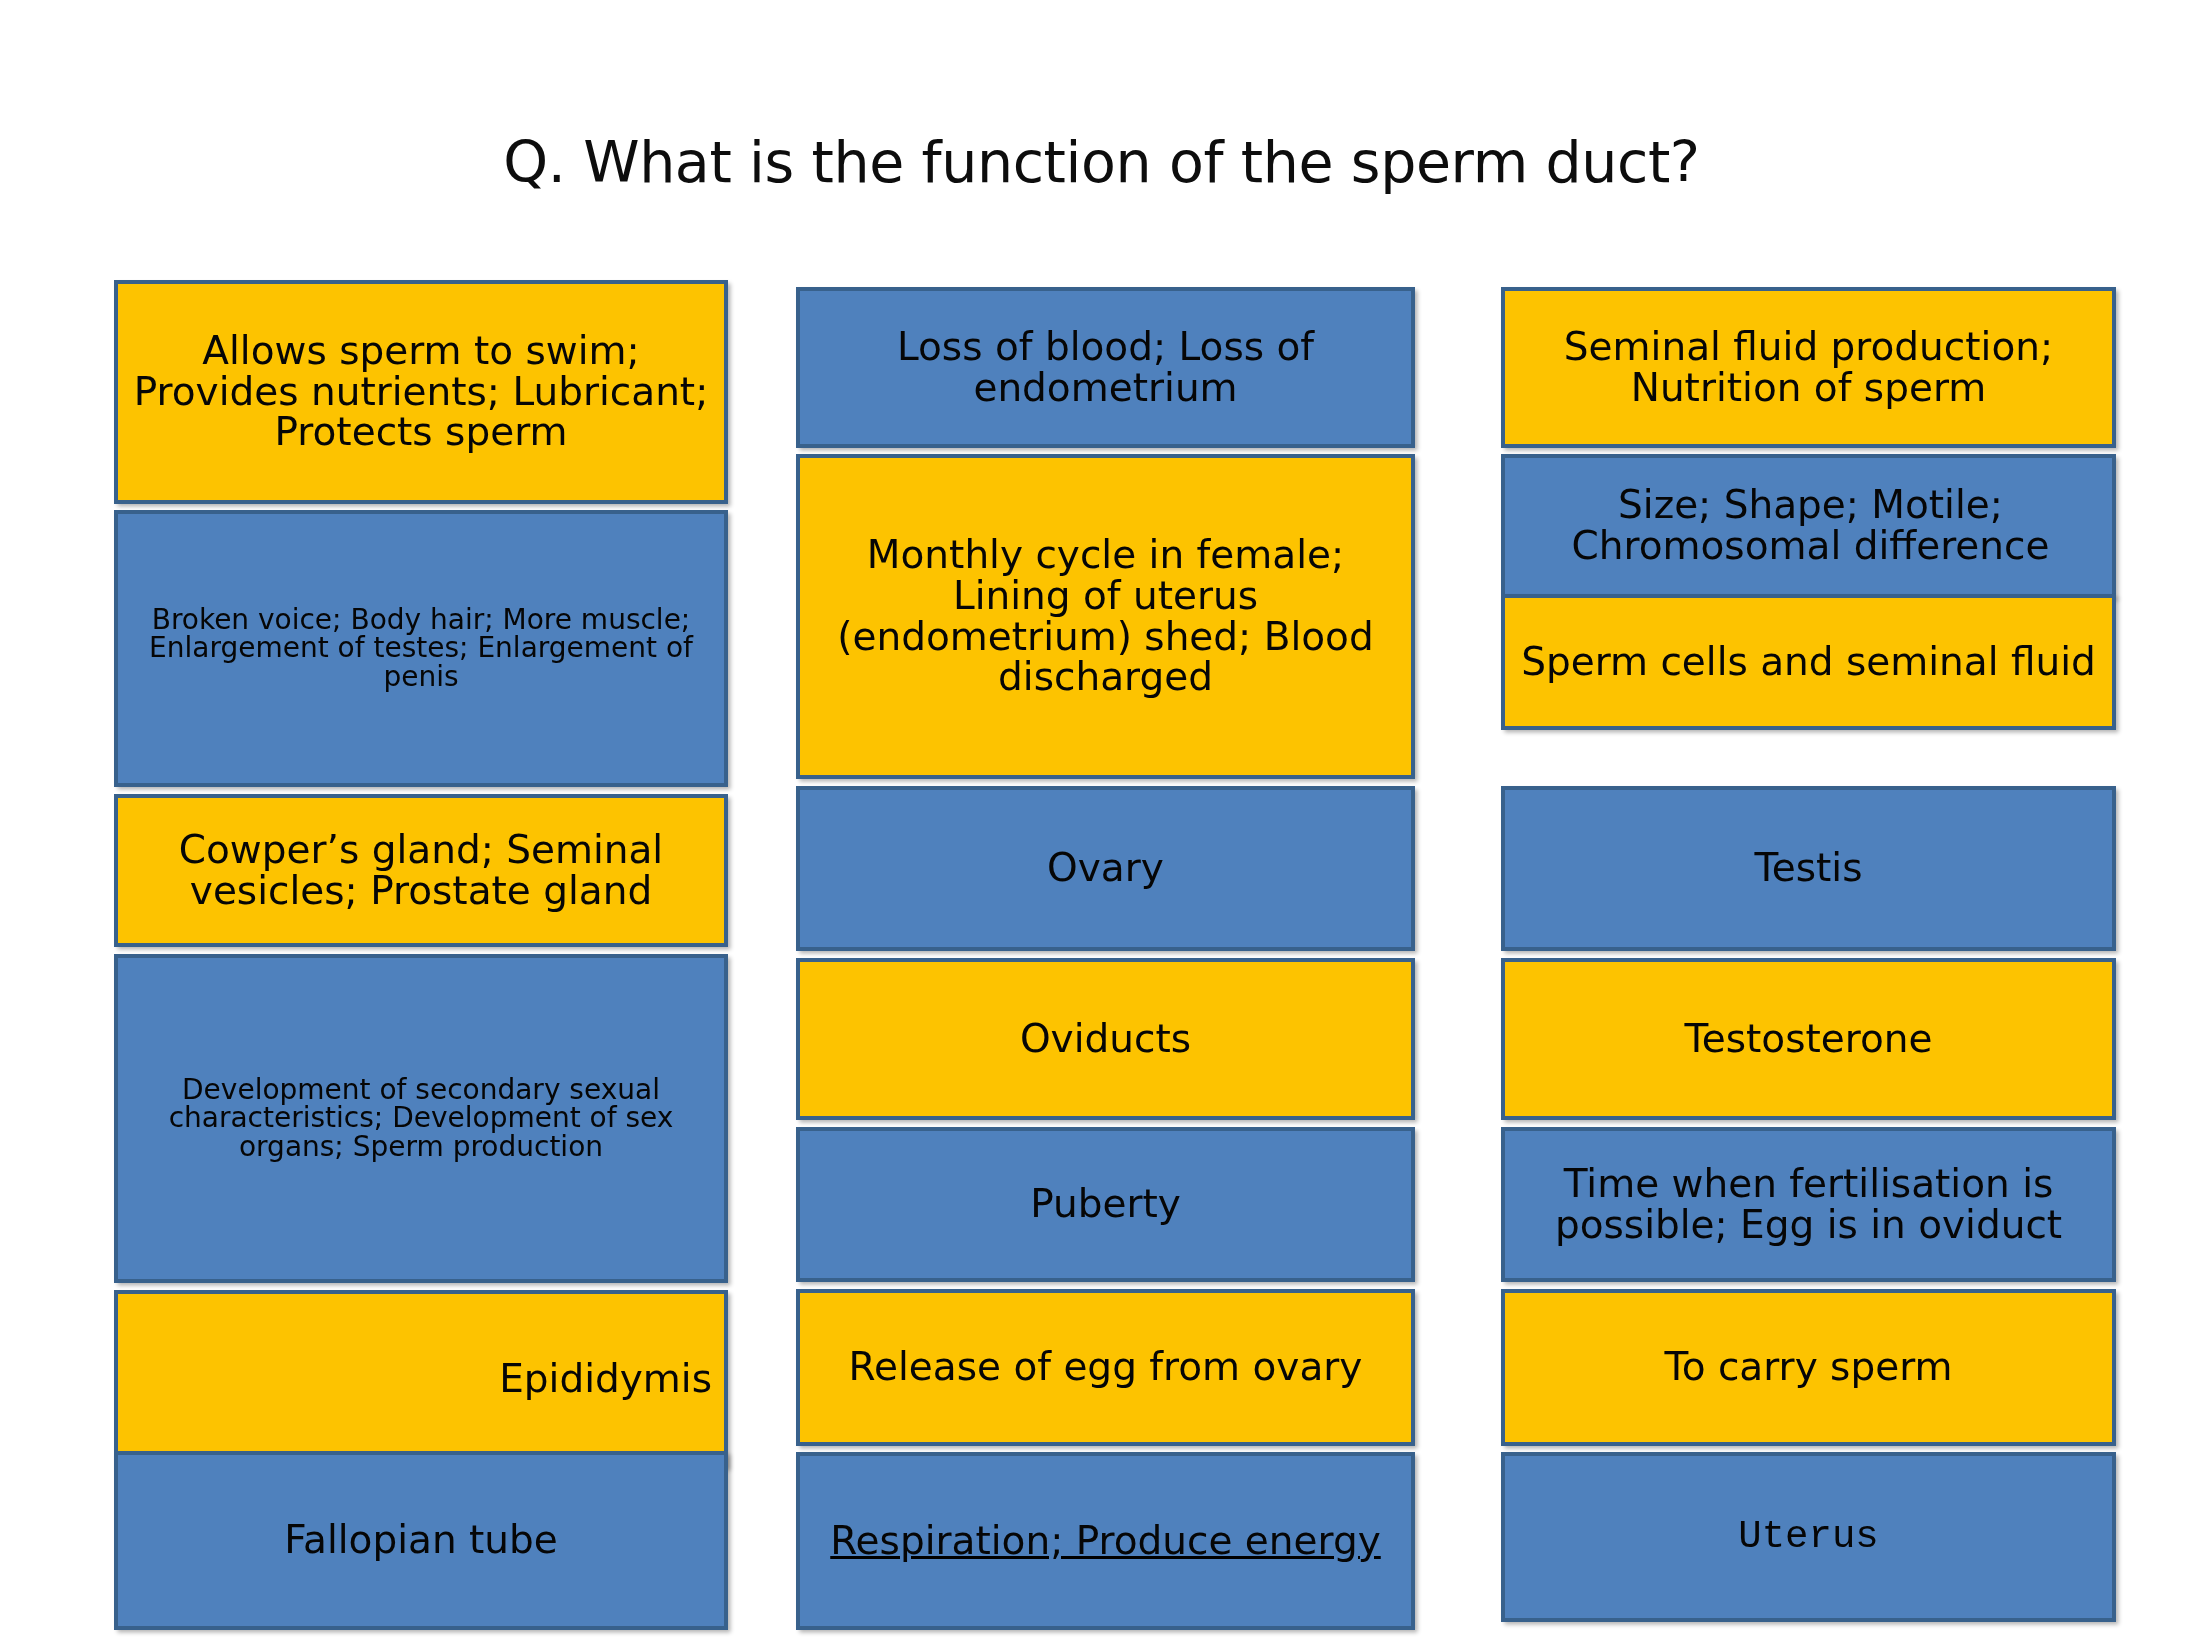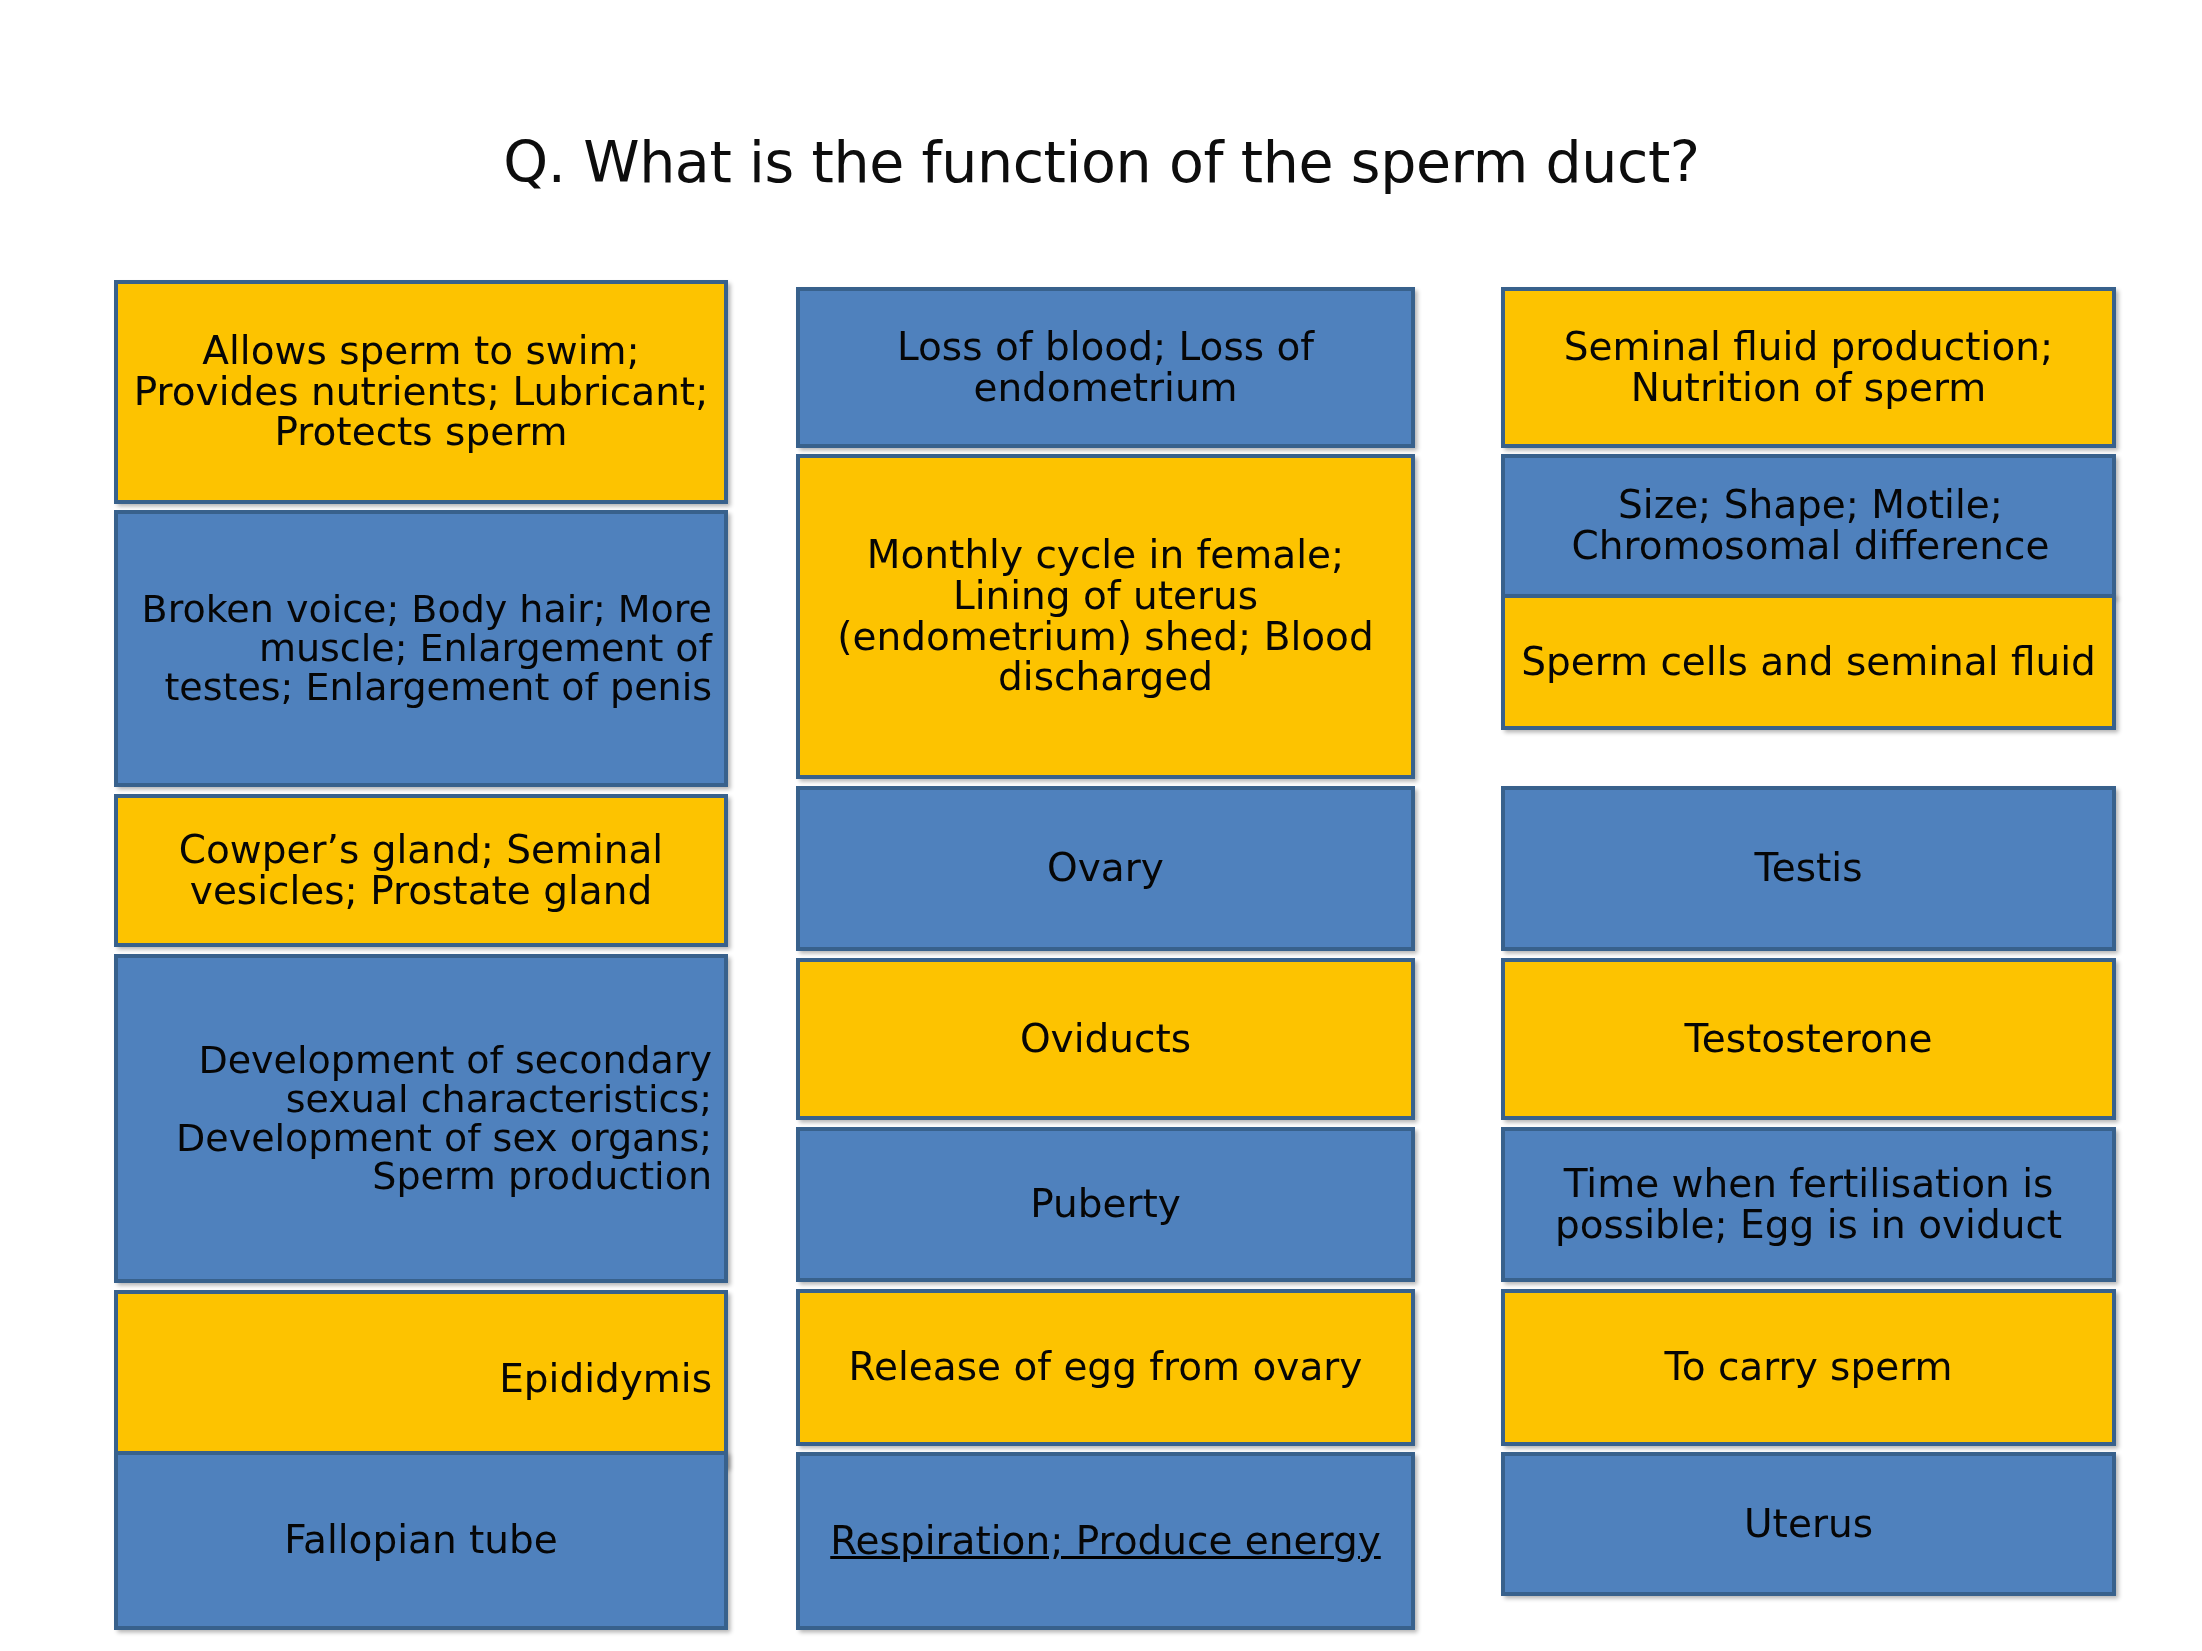--- a/index.html
+++ b/index.html
@@ -68,21 +68,21 @@
 
   .option-text {
     font-size: 39px;
     line-height: 1.05;
     font-weight: 400;
     color: #060606;
     width: 100%;
     display: block;
   }
   
-  .option-box.dense .option-text { font-size: 38px; line-height: 1.02; text-align: right; }
+  .option-box.dense .option-text { font-size: 28px; line-height: 1.02; }
 </style>
 </head>
 <body>
 
 <h1 id="slide-title">Q. What is the function of the sperm duct?</h1>
 
 <div class="answer-grid">
 
   <div class="answer-column" id="column-1">
     <div class="option-box yellow" style="top:280px;height:224px;">
@@ -144,19 +144,19 @@
     </div>
     <div class="option-box yellow" style="top:958px;height:162px;">
       <span class="option-text">Testosterone</span>
     </div>
     <div class="option-box blue" style="top:1127px;height:155px;">
       <span class="option-text">Time when fertilisation is possible; Egg is in oviduct</span>
     </div>
     <div class="option-box yellow" style="top:1289px;height:157px;">
       <span class="option-text">To carry sperm</span>
     </div>
-    <div class="option-box blue" style="top:1452px;height:144px;">
+    <div class="option-box blue" style="top:1452px;height:170px;font-family:Liberation Mono, monospace;">
       <span class="option-text">Uterus</span>
     </div>
   </div>
 
 </div>
 
 
 </body></html>

